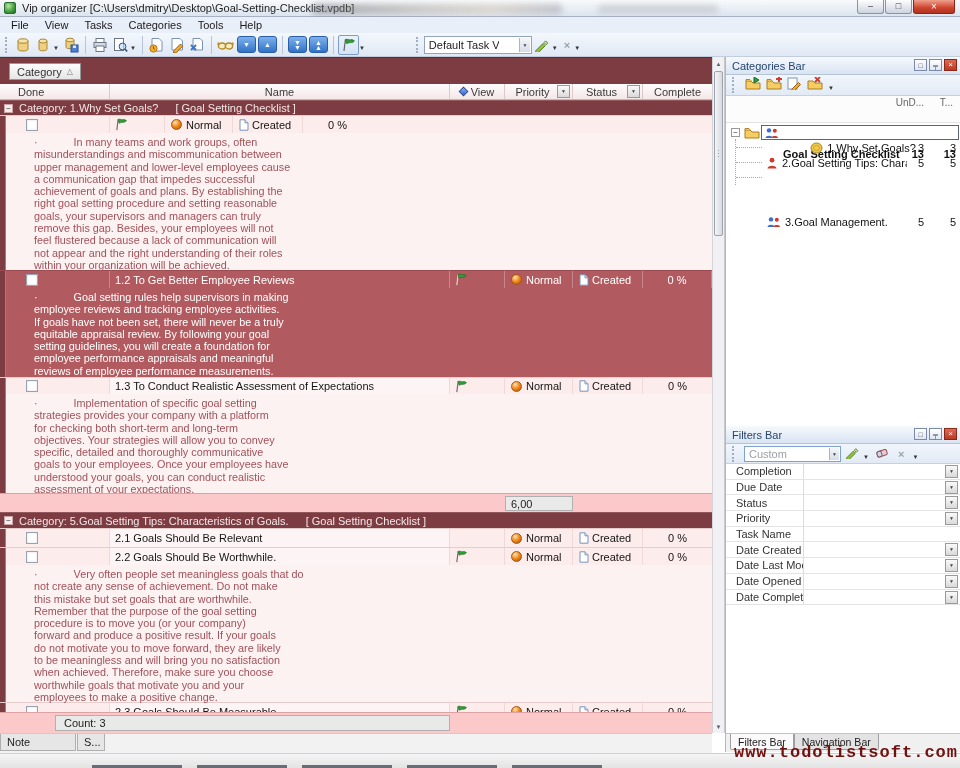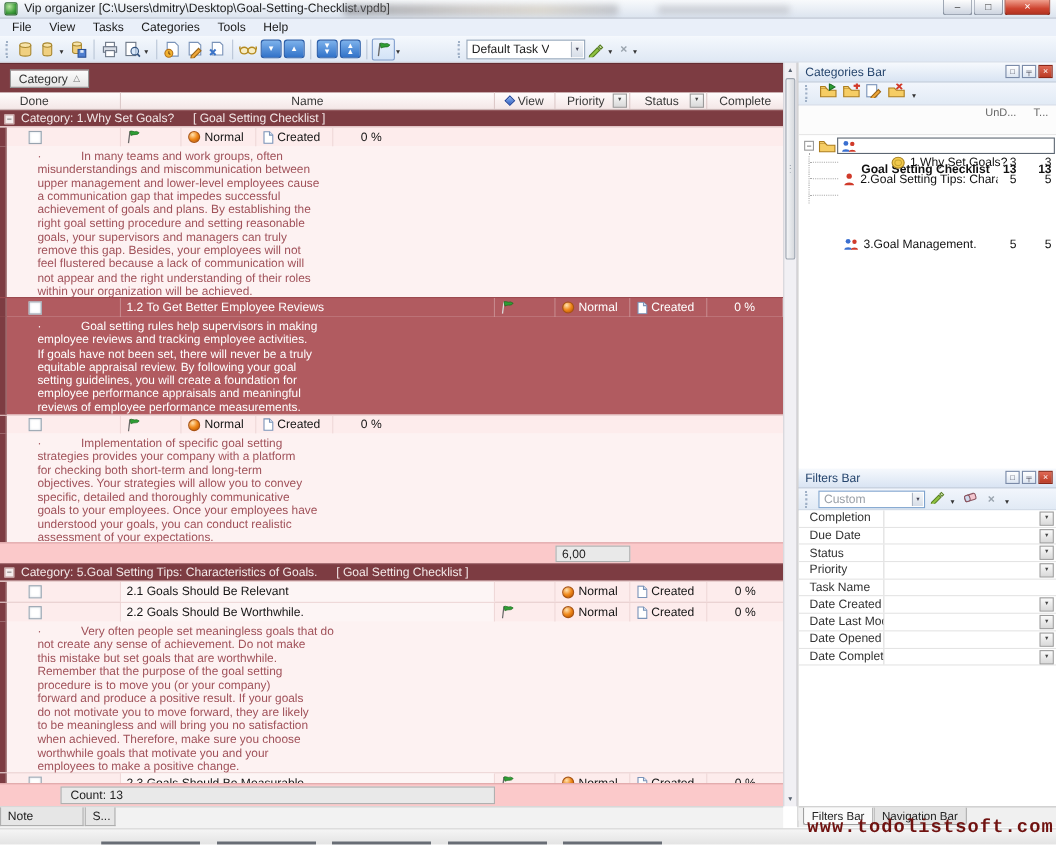--- a/index.html
+++ b/index.html
@@ -425,20 +425,21 @@
 setting guidelines, you will create a foundation for
 employee performance appraisals and meaningful
 reviews of employee performance measurements.</span>
     </div>
 
     <div class="task-row h17" style="height:17px;">
       <span class="strip"></span>
       <span class="cell done">
           <span class="cb"></span>
         </span>
+      <span class="cell name">1.3 To Conduct Realistic Assessment of Expectations</span>
       <span class="cell info">
           <svg width="14" height="13" viewBox="0 0 15 14">
             <path d="M3 13 L4.4 1.5" stroke="#666" stroke-width="1.2"></path>
             <path d="M4.4 1.5 C6.4.5 7.8 2.6 11 1.6 L13.4 2.8 C11.6 5.8 9.4 3.8 6 5.4 L5.4 5.6 Z" fill="#2f9e34" stroke="#1c6b20" stroke-width=".7"></path>
           </svg>
         </span>
       <span class="cell pri">
           <span class="ball"></span>
           <span>Normal</span>
         </span>
@@ -556,21 +557,21 @@
               <path d="M1 .8h5l3 3v7.4H1z" fill="#fff" stroke="#7a93b8"></path>
               <path d="M6 .8v3h3" fill="#dce6f4" stroke="#7a93b8"></path>
             </svg>
             <span>Created</span>
           </span>
         <span class="cell comp">0 %</span>
       </div>
     </div>
 
     <div class="count-row">
-      <span class="count-box">Count: 13</span>
+      <span class="count-box">Count: 3</span>
     </div>
   </div>
 
   <div class="vscroll">
     <span class="sarrow">▲</span>
     <span class="sthumb">
         <span class="sgrip"></span>
       </span>
     <span class="sarrow down">▼</span>
   </div>

